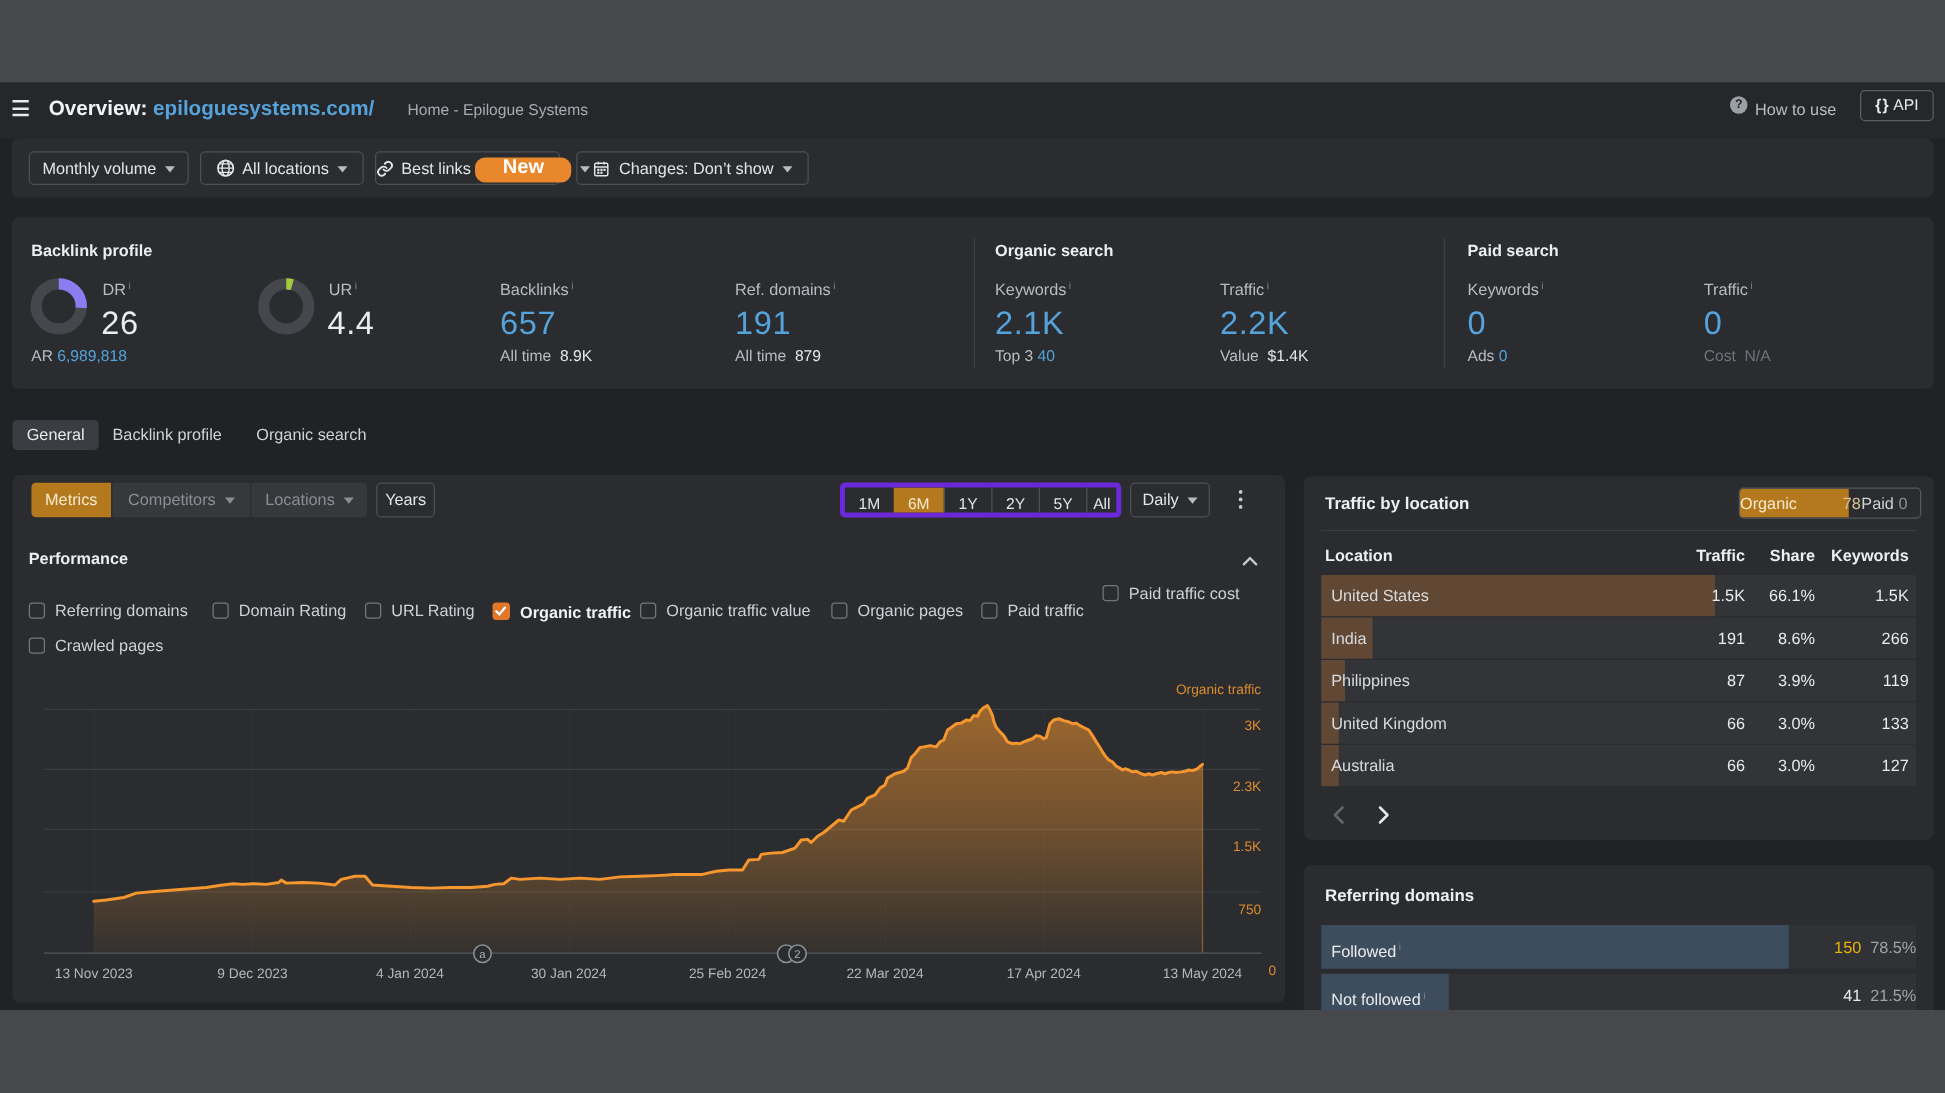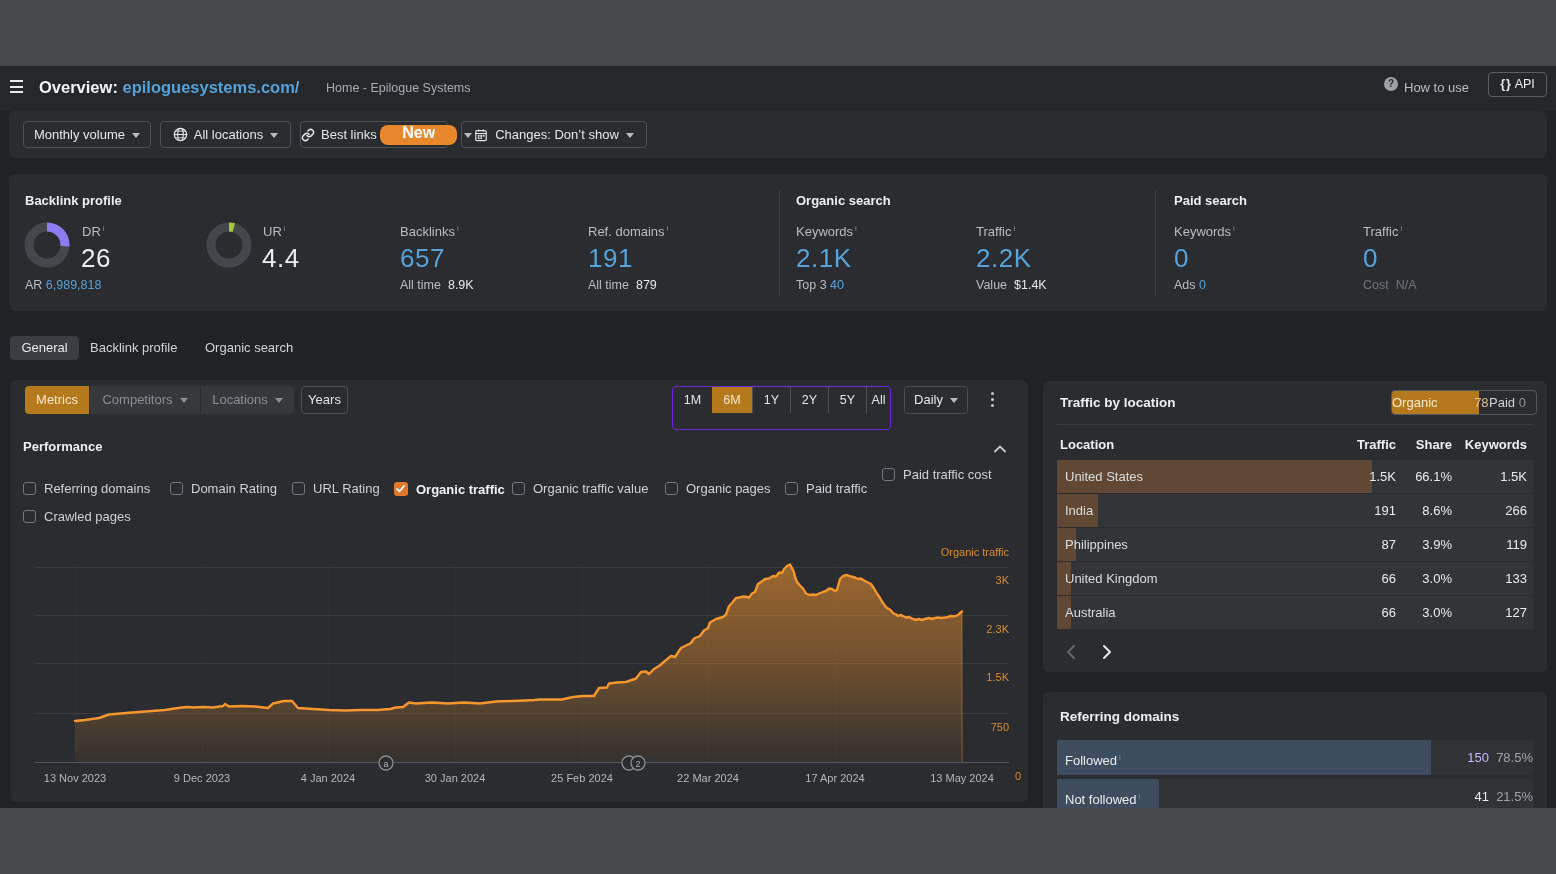--- a/index.html
+++ b/index.html
@@ -122,21 +122,21 @@
   <div class="abs" style="left:10px;top:270px;width:69px;height:24px;background:#3a3d41;border-radius:4px;color:#e8eaec;font-size:13px;text-align:center;line-height:23px;">General</div>
   <div class="abs" style="left:90px;top:270px;height:24px;color:#d0d3d6;font-size:13px;line-height:23px;">Backlink profile</div>
   <div class="abs" style="left:205px;top:270px;height:24px;color:#d0d3d6;font-size:13px;line-height:23px;">Organic search</div>
 
   <div class="panel" id="leftpanel" style="left:10px;top:314px;width:1018px;height:422px;">
 
     <div class="abs" style="left:15px;top:6px;height:28px;border-radius:4px;overflow:hidden;white-space:nowrap;font-size:13px;">
       <span style="display:inline-block;height:28px;line-height:28px;padding:0 0;width:64px;text-align:center;background:#b5791d;color:#f7e9ce;vertical-align:top;">Metrics</span><span style="display:inline-block;height:28px;line-height:28px;width:111px;text-align:center;background:#36383c;color:#8b8f94;vertical-align:top;border-left:1px solid #2a2c2f;">Competitors<span class="caret" style="border-top-color:#8b8f94;"></span></span><span style="display:inline-block;height:28px;line-height:28px;width:94px;text-align:center;background:#36383c;color:#8b8f94;vertical-align:top;border-left:1px solid #2a2c2f;">Locations<span class="caret" style="border-top-color:#8b8f94;"></span></span>
     </div>
     <div class="btn" style="left:291px;top:6px;width:47px;height:28px;line-height:26px;">Years</div>
-    <div class="abs" style="left:662px;top:6px;height:44px;border:1px solid #6d28d9;border-radius:4px;overflow:hidden;white-space:nowrap;font-size:12.5px;">
+    <div class="abs" style="left:662px;top:6px;height:28px;border:4px solid #6d28d9;border-radius:4px;overflow:hidden;white-space:nowrap;font-size:12.5px;">
       <span style="display:inline-block;height:26px;line-height:26px;width:39px;text-align:center;color:#e3e5e8;vertical-align:top;">1M</span><span style="display:inline-block;height:26px;line-height:26px;width:40px;text-align:center;background:#b5791d;color:#f7e9ce;vertical-align:top;">6M</span><span style="display:inline-block;height:26px;line-height:26px;width:38px;text-align:center;color:#e3e5e8;vertical-align:top;border-left:1px solid #4d5055;">1Y</span><span style="display:inline-block;height:26px;line-height:26px;width:38px;text-align:center;color:#e3e5e8;vertical-align:top;border-left:1px solid #4d5055;">2Y</span><span style="display:inline-block;height:26px;line-height:26px;width:38px;text-align:center;color:#e3e5e8;vertical-align:top;border-left:1px solid #4d5055;">5Y</span><span style="display:inline-block;height:26px;line-height:26px;width:24px;text-align:center;color:#e3e5e8;vertical-align:top;border-left:1px solid #4d5055;">All</span>
     </div>
     <div class="btn" style="left:894px;top:6px;width:64px;height:28px;line-height:26px;">Daily<span class="caret"></span></div>
     <div class="abs" style="left:981px;top:12px;width:3px;height:3px;border-radius:50%;background:#c6c9cd;"></div>
     <div class="abs" style="left:981px;top:18px;width:3px;height:3px;border-radius:50%;background:#c6c9cd;"></div>
     <div class="abs" style="left:981px;top:24px;width:3px;height:3px;border-radius:50%;background:#c6c9cd;"></div>
 
     <div class="abs" style="left:13px;top:59px;font-size:13px;font-weight:bold;color:#eceef0;">Performance</div>
     <svg class="abs" style="left:983px;top:64px;" width="14" height="10" viewBox="0 0 14 10">
         <path d="M2 7.5 L7 2.5 L12 7.5" fill="none" stroke="#c6c9cd" stroke-width="1.8" stroke-linecap="round"></path>
@@ -262,21 +262,21 @@
     <svg class="abs" style="left:58px;top:263px;" width="12" height="16" viewBox="0 0 12 16">
         <path d="M3 2 L9 8 L3 14" fill="none" stroke="#e6e8ea" stroke-width="2" stroke-linecap="round" stroke-linejoin="round"></path>
       </svg>
   </div>
 
   <div class="panel" id="rp2" style="left:1043px;top:626px;width:504px;height:160px;">
     <div class="abs" style="left:17px;top:17px;font-size:13.5px;font-weight:bold;color:#eceef0;">Referring domains</div>
     <div class="rrow" style="top:48px;">
         <div class="rbar" style="width:374px;"></div>
         <span class="tname" style="color:#e9ebed;">Followed<sup class="i">i</sup></span>
-        <span class="tval" style="left:332px;color:#c4b5fd;">150</span>
+        <span class="tval" style="left:332px;color:#eab308;">150</span>
         <span class="tval" style="left:376px;color:#9fa3a8;">78.5%</span>
       </div>
     <div class="rrow" style="top:87px;">
         <div class="rbar" style="width:102px;"></div>
         <span class="tname" style="color:#e9ebed;">Not followed<sup class="i">i</sup></span>
         <span class="tval" style="left:332px;">41</span>
         <span class="tval" style="left:376px;color:#9fa3a8;">21.5%</span>
       </div>
   </div>
 </div>

